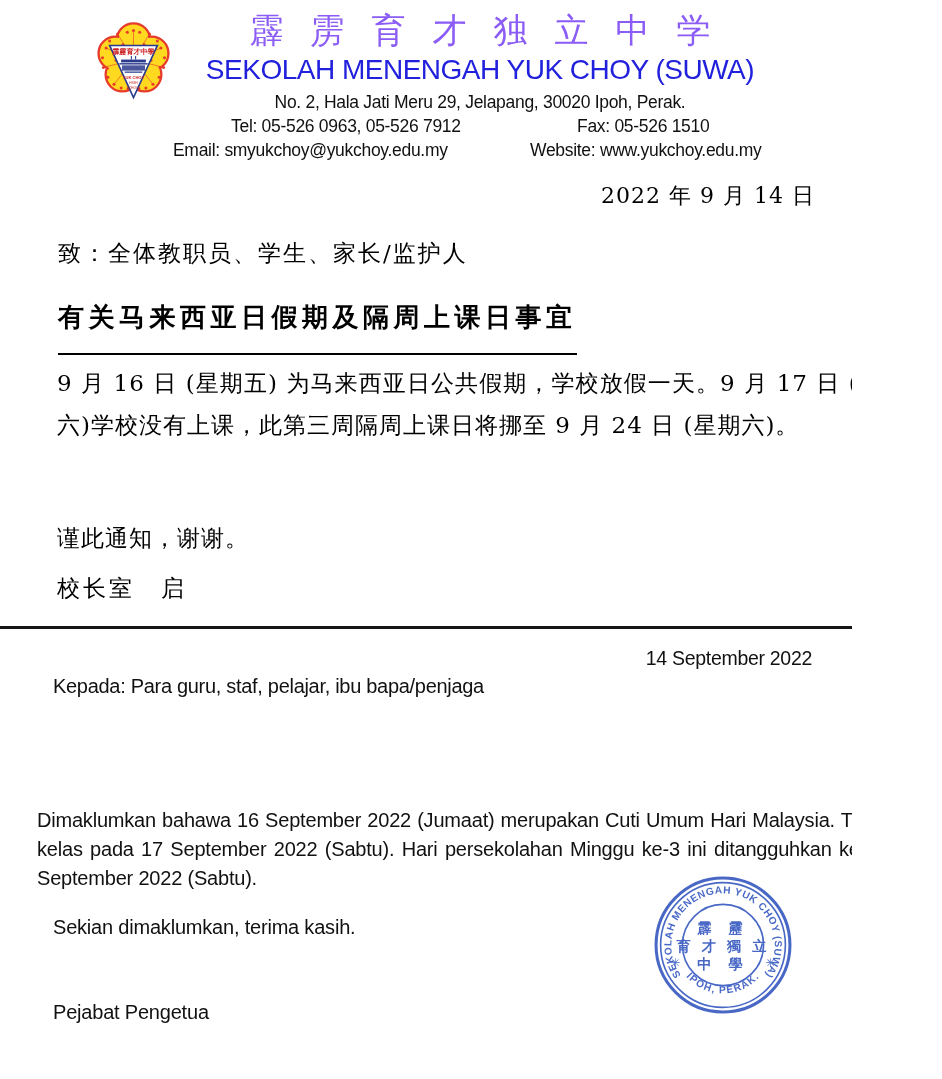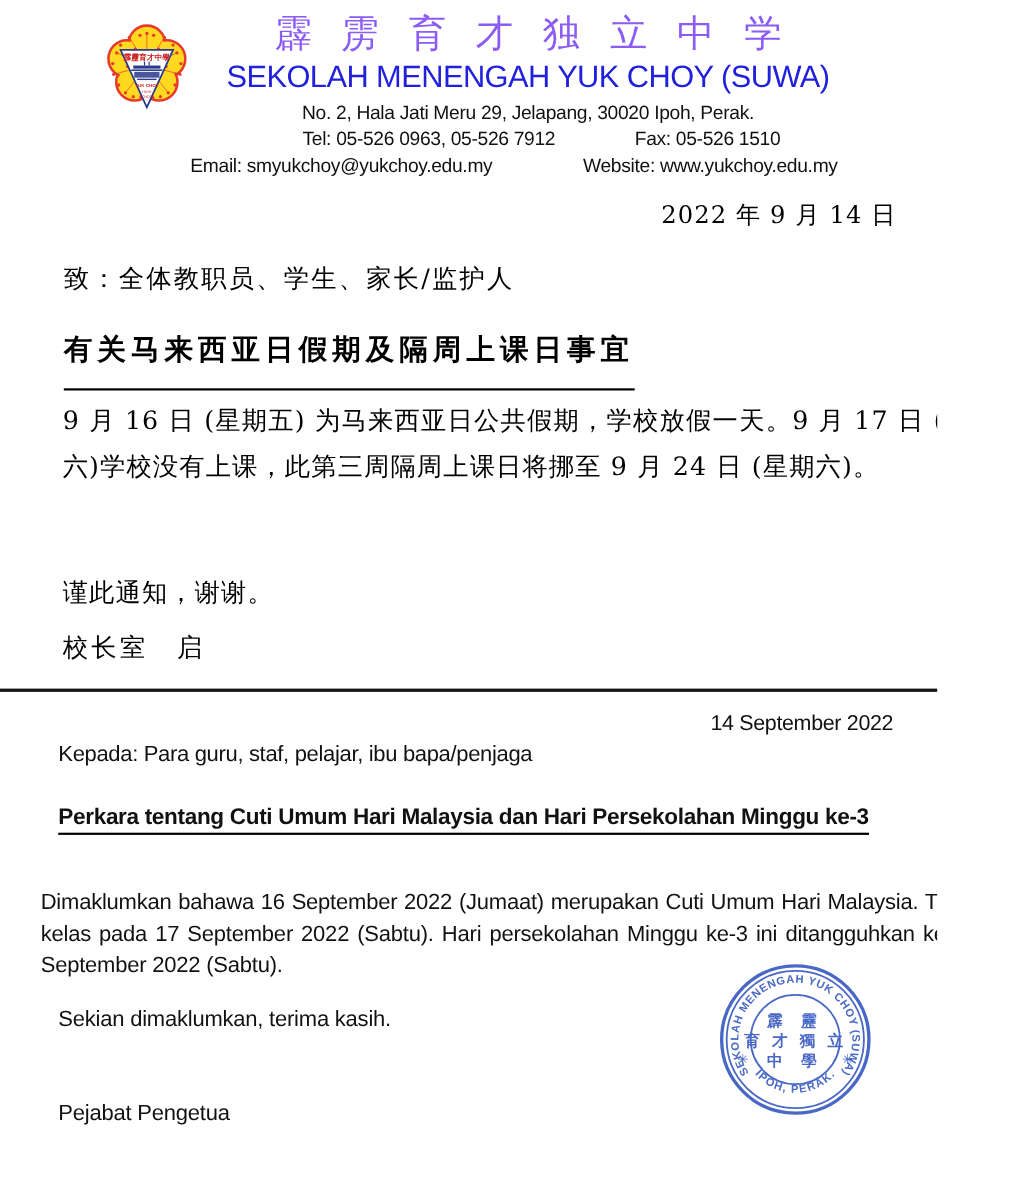--- a/index.html
+++ b/index.html
@@ -172,37 +172,36 @@
       </g>
       <text x="50" y="69.5" text-anchor="middle" font-size="4.6" fill="#cc2222" font-weight="bold">YUK CHOY</text>
       <text x="50" y="75" text-anchor="middle" font-size="3.8" fill="#cc2222">HIGH</text>
       <text x="50" y="80" text-anchor="middle" font-size="3.8" fill="#cc2222">SCHOOL</text>
     </svg>
   </div>
 
   <div class="abs title-cn">霹雳育才独立中学</div>
   <div class="abs school-name">SEKOLAH MENENGAH YUK CHOY (SUWA)</div>
   <div class="abs address-line">No. 2, Hala Jati Meru 29, Jelapang, 30020 Ipoh, Perak.</div>
-  <div class="abs contact" style="top:116px; left:231px;margin-left:44px;">Tel: 05-526 0963, 05-526 7912</div>
+  <div class="abs contact" style="top:116px; left:231px;">Tel: 05-526 0963, 05-526 7912</div>
   <div class="abs contact" style="top:116px; left:577px;">Fax: 05-526 1510</div>
   <div class="abs contact" style="top:140px; left:173px;">Email: smyukchoy@yukchoy.edu.my</div>
   <div class="abs contact" style="top:140px; left:530px;">Website: www.yukchoy.edu.my</div>
 
   <div class="abs cn date-cn">2022 年 9 月 14 日</div>
   <div class="abs cn to-cn">致：全体教职员、学生、家长/监护人</div>
   <div class="abs cn subject-cn">有关马来西亚日假期及隔周上课日事宜</div>
   <div class="abs cn body-cn">9 月 16 日 (星期五) 为马来西亚日公共假期，学校放假一天。9 月 17 日 (星期六)学校没有上课，此第三周隔周上课日将挪至 9 月 24 日 (星期六)。</div>
   <div class="abs cn closing-cn">谨此通知，谢谢。</div>
   <div class="abs cn signoff-cn">校长室　启</div>
 
   <div class="abs divider"></div>
 
   <div class="abs date-ms">14 September 2022</div>
   <div class="abs kepada">Kepada: Para guru, staf, pelajar, ibu bapa/penjaga</div>
-  <div class="abs subject-ms">Perkara tentang Cuti Umum Hari Malaysia dan Hari Persekolahan Minggu ke-3</div>
   <div class="abs body-ms">Dimaklumkan bahawa 16 September 2022 (Jumaat) merupakan Cuti Umum Hari Malaysia. Tiada kelas pada 17 September 2022 (Sabtu). Hari persekolahan Minggu ke-3 ini ditangguhkan ke 24 September 2022 (Sabtu).</div>
   <div class="abs sekian">Sekian dimaklumkan, terima kasih.</div>
   <div class="abs pejabat">Pejabat Pengetua</div>
 
   <div class="abs stamp-wrap">
     <svg viewBox="0 0 140 140" width="142" height="142">
       <defs>
         <path id="arcTop" d="M 33.9,106.1 A 51,51 0 1 1 106.1,106.1"></path>
         <path id="arcBot" d="M 26.3,89.5 A 48,48 0 0 0 113.7,89.5"></path>
       </defs>

